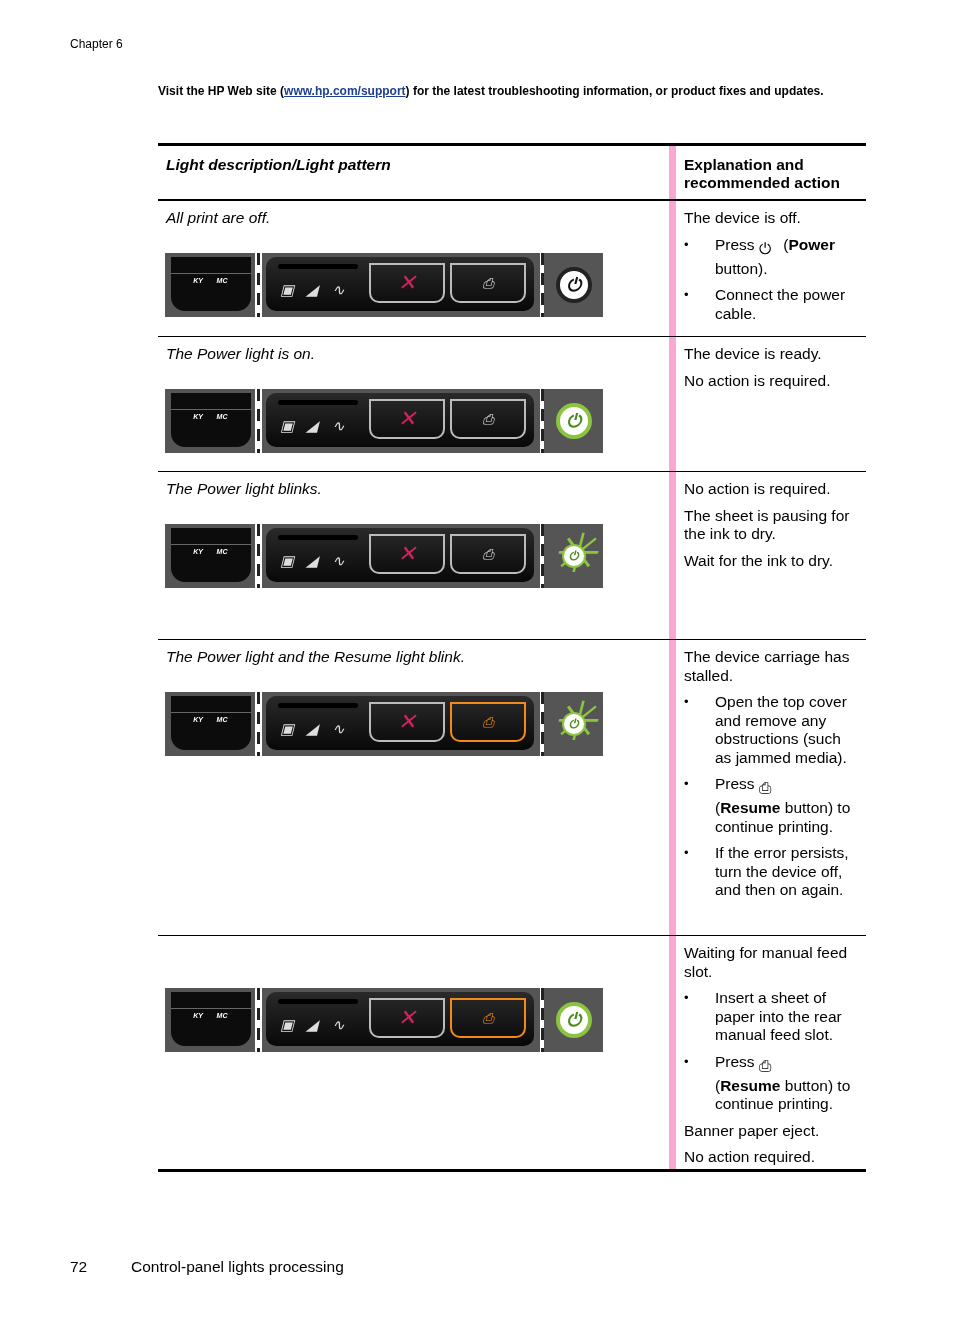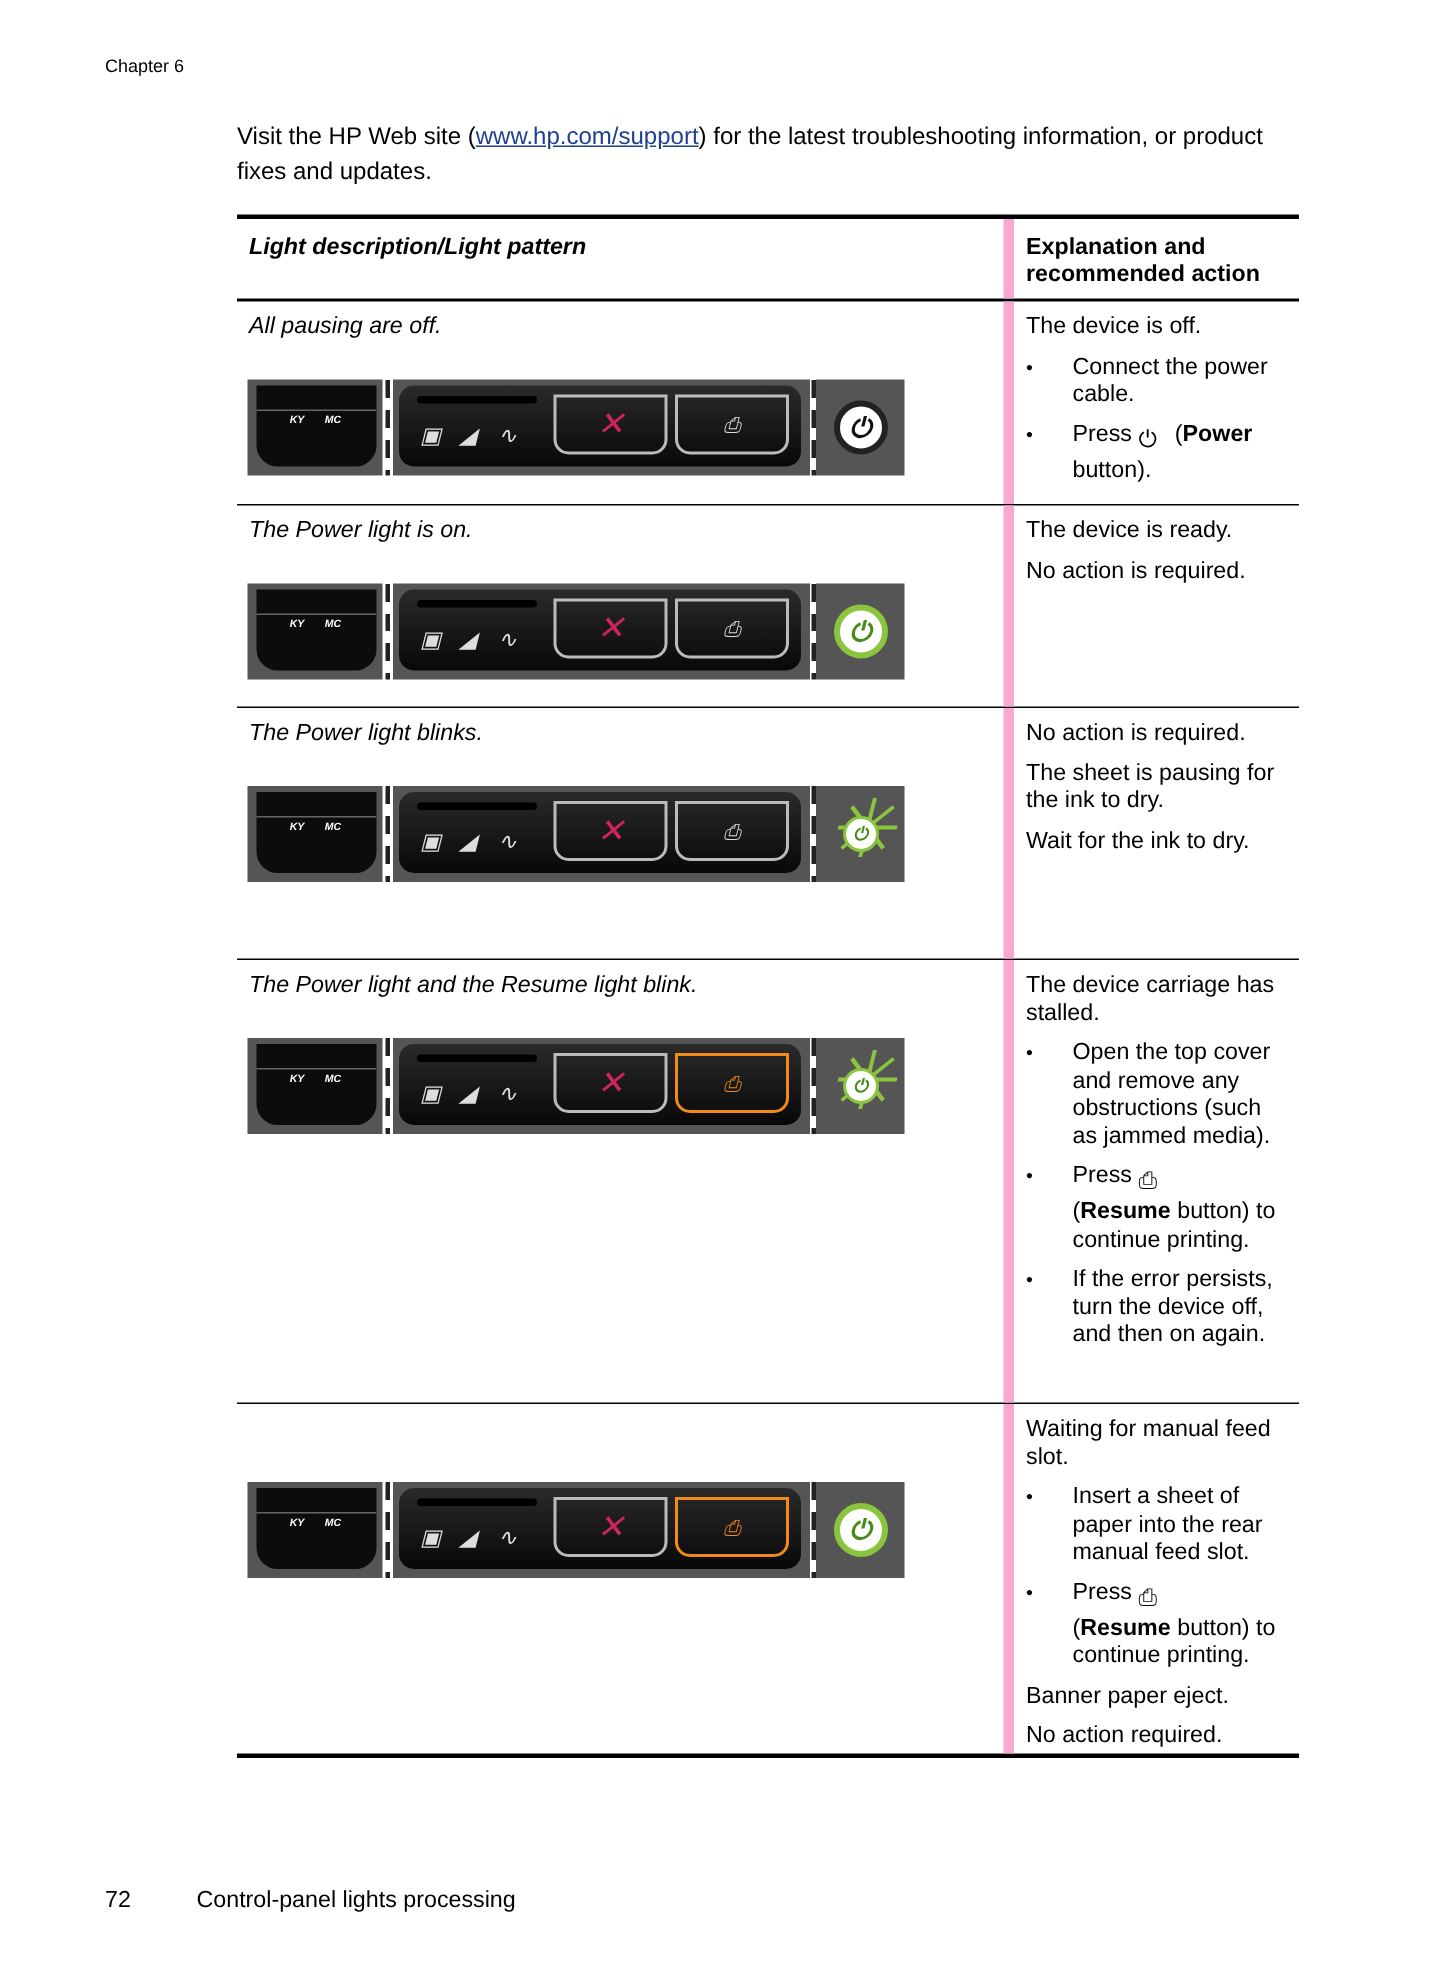--- a/index.html
+++ b/index.html
@@ -1,19 +1,19 @@
 <!DOCTYPE html>
 <html><head>
 <meta charset="utf-8">
 <style>
   * { box-sizing: border-box; margin: 0; padding: 0; }
   html, body { width: 954px; height: 1321px; background: #fff; }
   body { position: relative; font-family: "Liberation Sans", sans-serif; color: #000; font-size: 15.5px; }
   .chapter { position: absolute; left: 70px; top: 37px; font-size: 12px; }
-  .intro { position: absolute; left: 158px; top: 80px; width: 710px; font-size: 16px; line-height: 23px; }
+  .intro { position: absolute; left: 158px; top: 80px; width: 710px; font-size: 12px; line-height: 23px; font-weight: bold; }
   .intro a { color: #1f3f8f; text-decoration: underline; }
   .table { position: absolute; left: 158px; top: 143px; width: 708px; border-top: 3px solid #000; border-bottom: 3px solid #000; }
   .row { display: flex; border-bottom: 1px solid #000; }
   .row.head { border-bottom: 2px solid #000; height: 55px; }
   .row:last-child { border-bottom: none; }
   .c1 { width: 518px; border-right: 7px solid #f9a8d4; padding: 8px 8px; position: relative; font-style: italic; }
   .c2 { flex: 1; padding: 8px 8px; line-height: 18.5px; }
   .head .c1, .head .c2 { font-weight: bold; font-size: 15.5px; padding-top: 10px; line-height: 18px; }
   .c2 p { margin-bottom: 8px; }
   .c2 ul { list-style: none; margin-bottom: 8px; }
@@ -50,21 +50,21 @@
 <div class="intro"><span>Visit the HP Web site (</span><a>www.hp.com/support</a><span>) for the latest troubleshooting information, or product fixes and updates.</span></div>
 
 <div class="table">
   <div class="row head">
     <div class="c1">Light description/Light pattern</div>
     <div class="c2">Explanation and recommended action</div>
   </div>
 
   <div class="row" style="height:136px">
     <div class="c1">
-      <div>All pausing are off.</div>
+      <div>All print are off.</div>
       <div class="panel" style="top:52px">
         <div class="seg1">
             <div class="blk">
               <div class="cart" style="left:20px">KY</div>
               <div class="cart" style="left:44px">MC</div>
             </div>
           </div>
         <div class="dash" style="left:92px"></div>
         <div class="seg2">
             <div class="blk">
@@ -78,22 +78,22 @@
           </div>
         <div class="dash" style="left:376px"></div>
         <div class="seg3">
             <div class="pw">⏻</div>
           </div>
       </div>
     </div>
     <div class="c2">
       <p>The device is off.</p>
       <ul>
+        <li><span>Press</span> <span class="ico">⏻</span> (<b>Power</b> <span>button).</span></li>
         <li>Connect the power cable.</li>
-        <li><span>Press</span> <span class="ico">⏻</span> (<b>Power</b> <span>button).</span></li>
       </ul>
     </div>
   </div>
 
   <div class="row" style="height:135px">
     <div class="c1">
       <div>The Power light is on.</div>
       <div class="panel" style="top:52px">
         <div class="seg1">
             <div class="blk">

